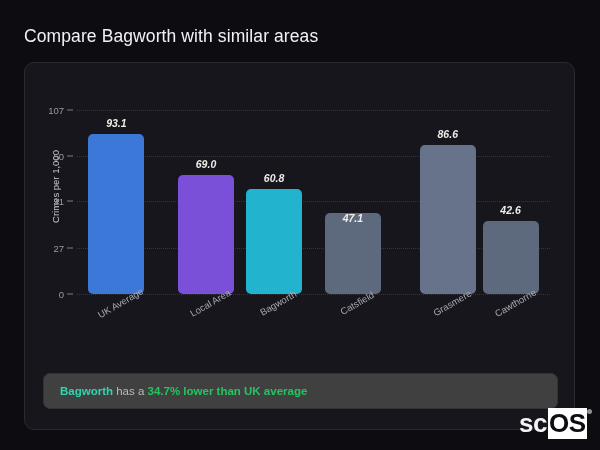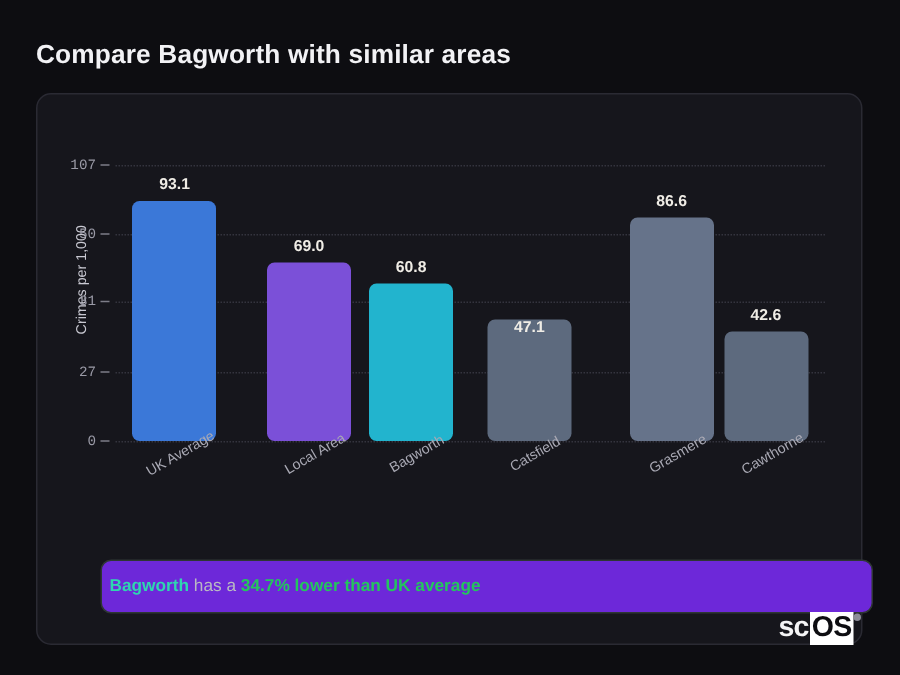--- a/index.html
+++ b/index.html
@@ -18,21 +18,21 @@
     height: 450px;
     background: #0d0d11;
   }
 
   
   .page-title {
     position: absolute;
     left: 24px;
     top: 26px;
     font-size: 17.5px;
-    font-weight: bold;
+    font-weight: normal;
     color: #f2f2f5;
     letter-spacing: 0.1px;
     white-space: nowrap;
   }
 
   
   .card {
     position: absolute;
     left: 24px;
     top: 62px;
@@ -82,21 +82,20 @@
   }
 
   .ytick-label {
     position: absolute;
     right: 100%;
     transform: translateY(-50%);
     margin-right: 13px;
     font-size: 9.5px;
     color: #9a9aa6;
     white-space: nowrap;
-    font-family: Liberation Mono, monospace;
   }
 
   .ytick-mark {
     position: absolute;
     right: 100%;
     transform: translateY(-50%);
     margin-right: 4px;
     width: 6px;
     height: 0;
     border-top: 1px solid #7d7d88;
@@ -126,20 +125,21 @@
 
   .bar-value {
     position: absolute;
     left: 0;
     width: 100%;
     text-align: center;
     font-size: 10.5px;
     font-weight: bold;
     color: #f0ede6;
     white-space: nowrap;
+    font-style: italic;
   }
 
   .bar-cat {
     position: absolute;
     top: 100%;
     left: 50%;
     margin-top: 5px;
     font-size: 9.5px;
     color: #a9a9b4;
     white-space: nowrap;
@@ -147,46 +147,45 @@
     transform: rotate(-30deg) translateX(-46%);
   }
 
   
   .callout {
     position: absolute;
     left: 18px;
     top: 310px;
     width: 515px;
     height: 36px;
-    background: #6d28d9;
+    background: #404040;
     border: 1px solid #2e3634;
     border-radius: 7px;
     display: flex;
     align-items: center;
-    padding-left: 5px;
-    margin-left: 24px;
+    padding-left: 16px;
   }
 
   .callout-text {
     font-size: 11.5px;
     white-space: nowrap;
   }
   .callout-area   { color: #2fd6b0; font-weight: bold; }
   .callout-mid    { color: #b9b9c2; }
   .callout-metric { color: #24c55e; font-weight: bold; }
 
   
   .logo {
     position: absolute;
     left: 519px;
     top: 408px;
     display: flex;
     align-items: center;
     font-family: "Liberation Sans", "DejaVu Sans", sans-serif;
-    font-size: 19px;
+    font-size: 26px;
     font-weight: bold;
     letter-spacing: -0.5px;
   }
   .logo-sc { color: #f4f4f6; }
   .logo-os {
     background: #ffffff;
     color: #0d0d11;
     padding: 0 1px;
     margin-left: 1px;
   }

